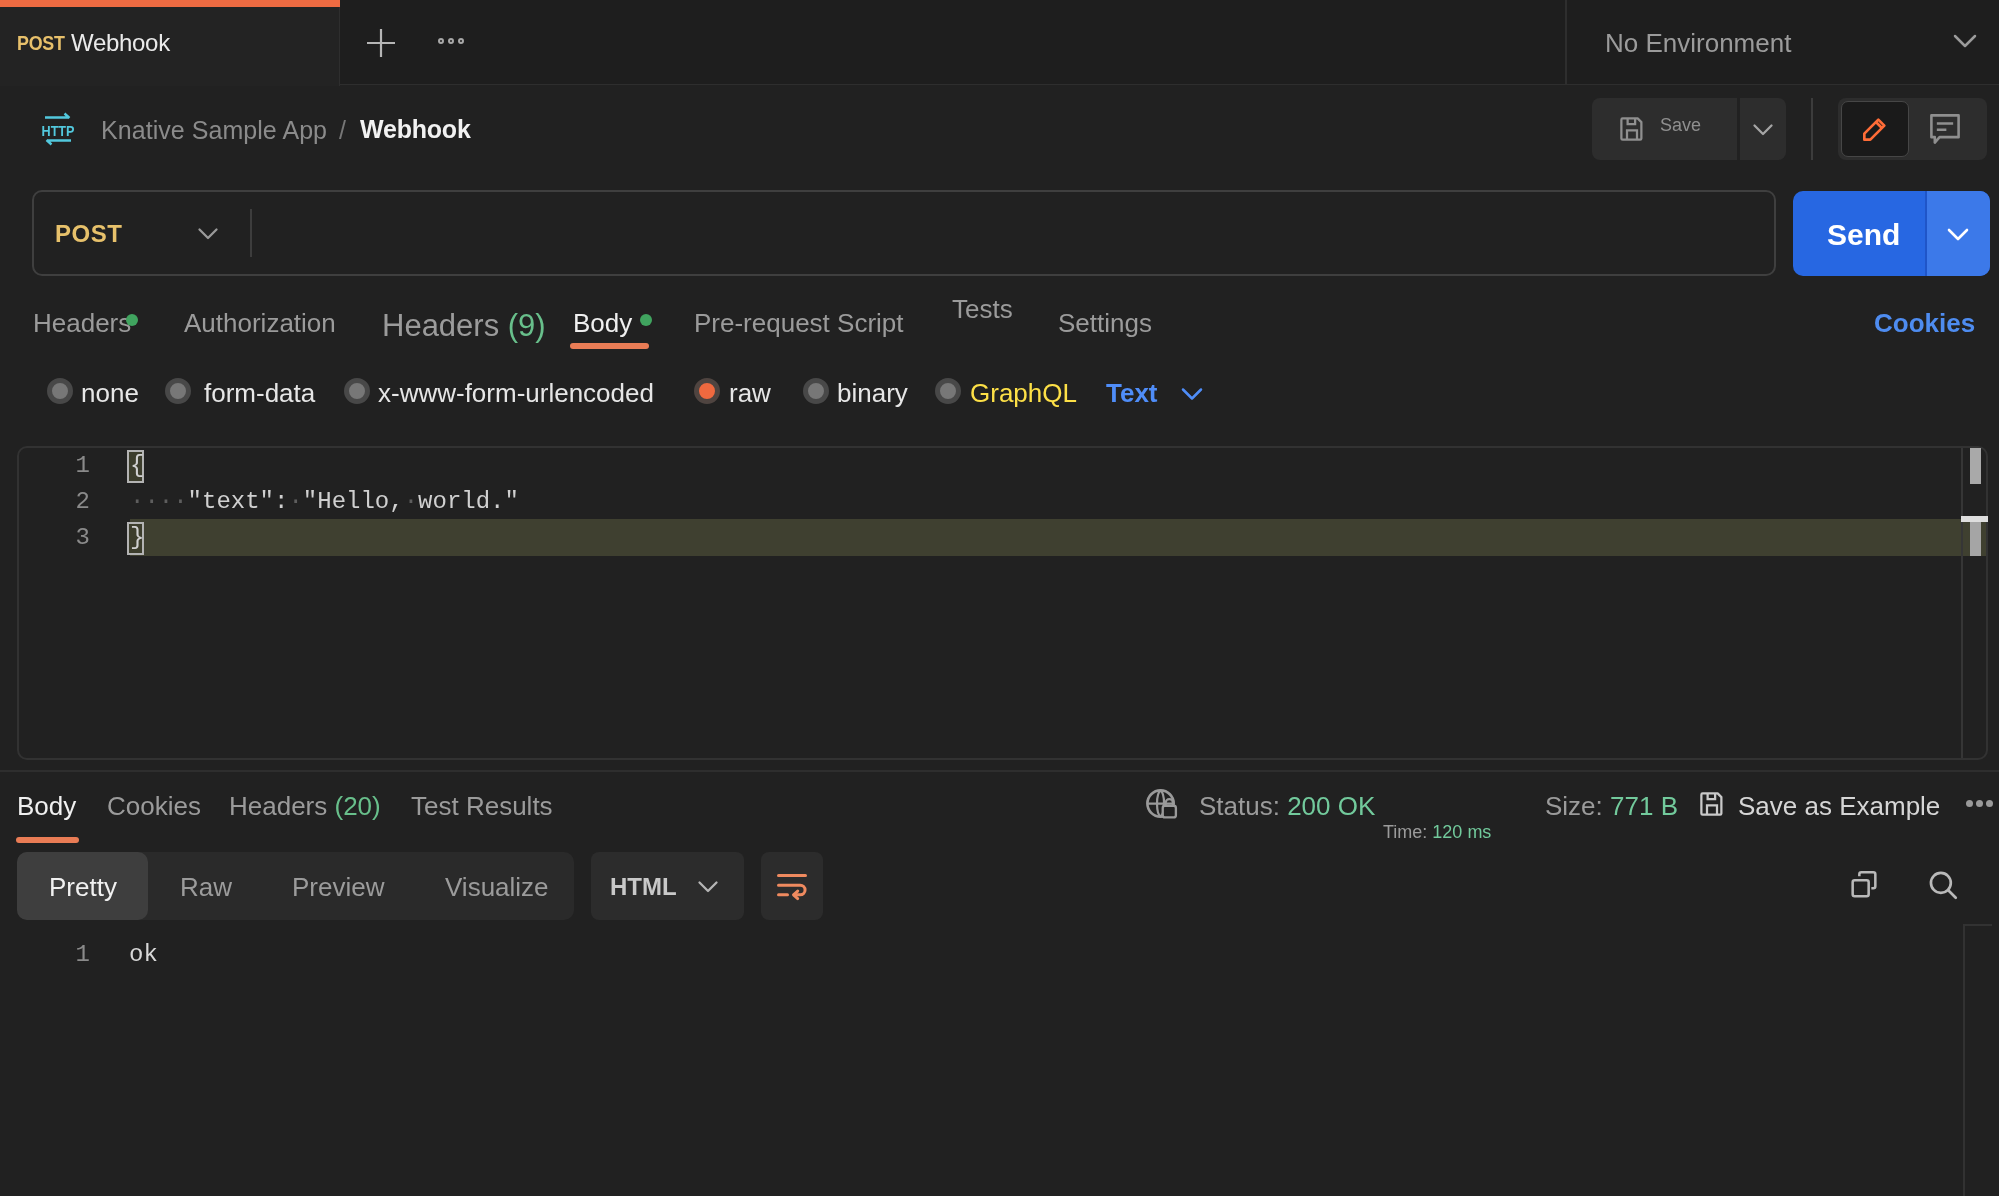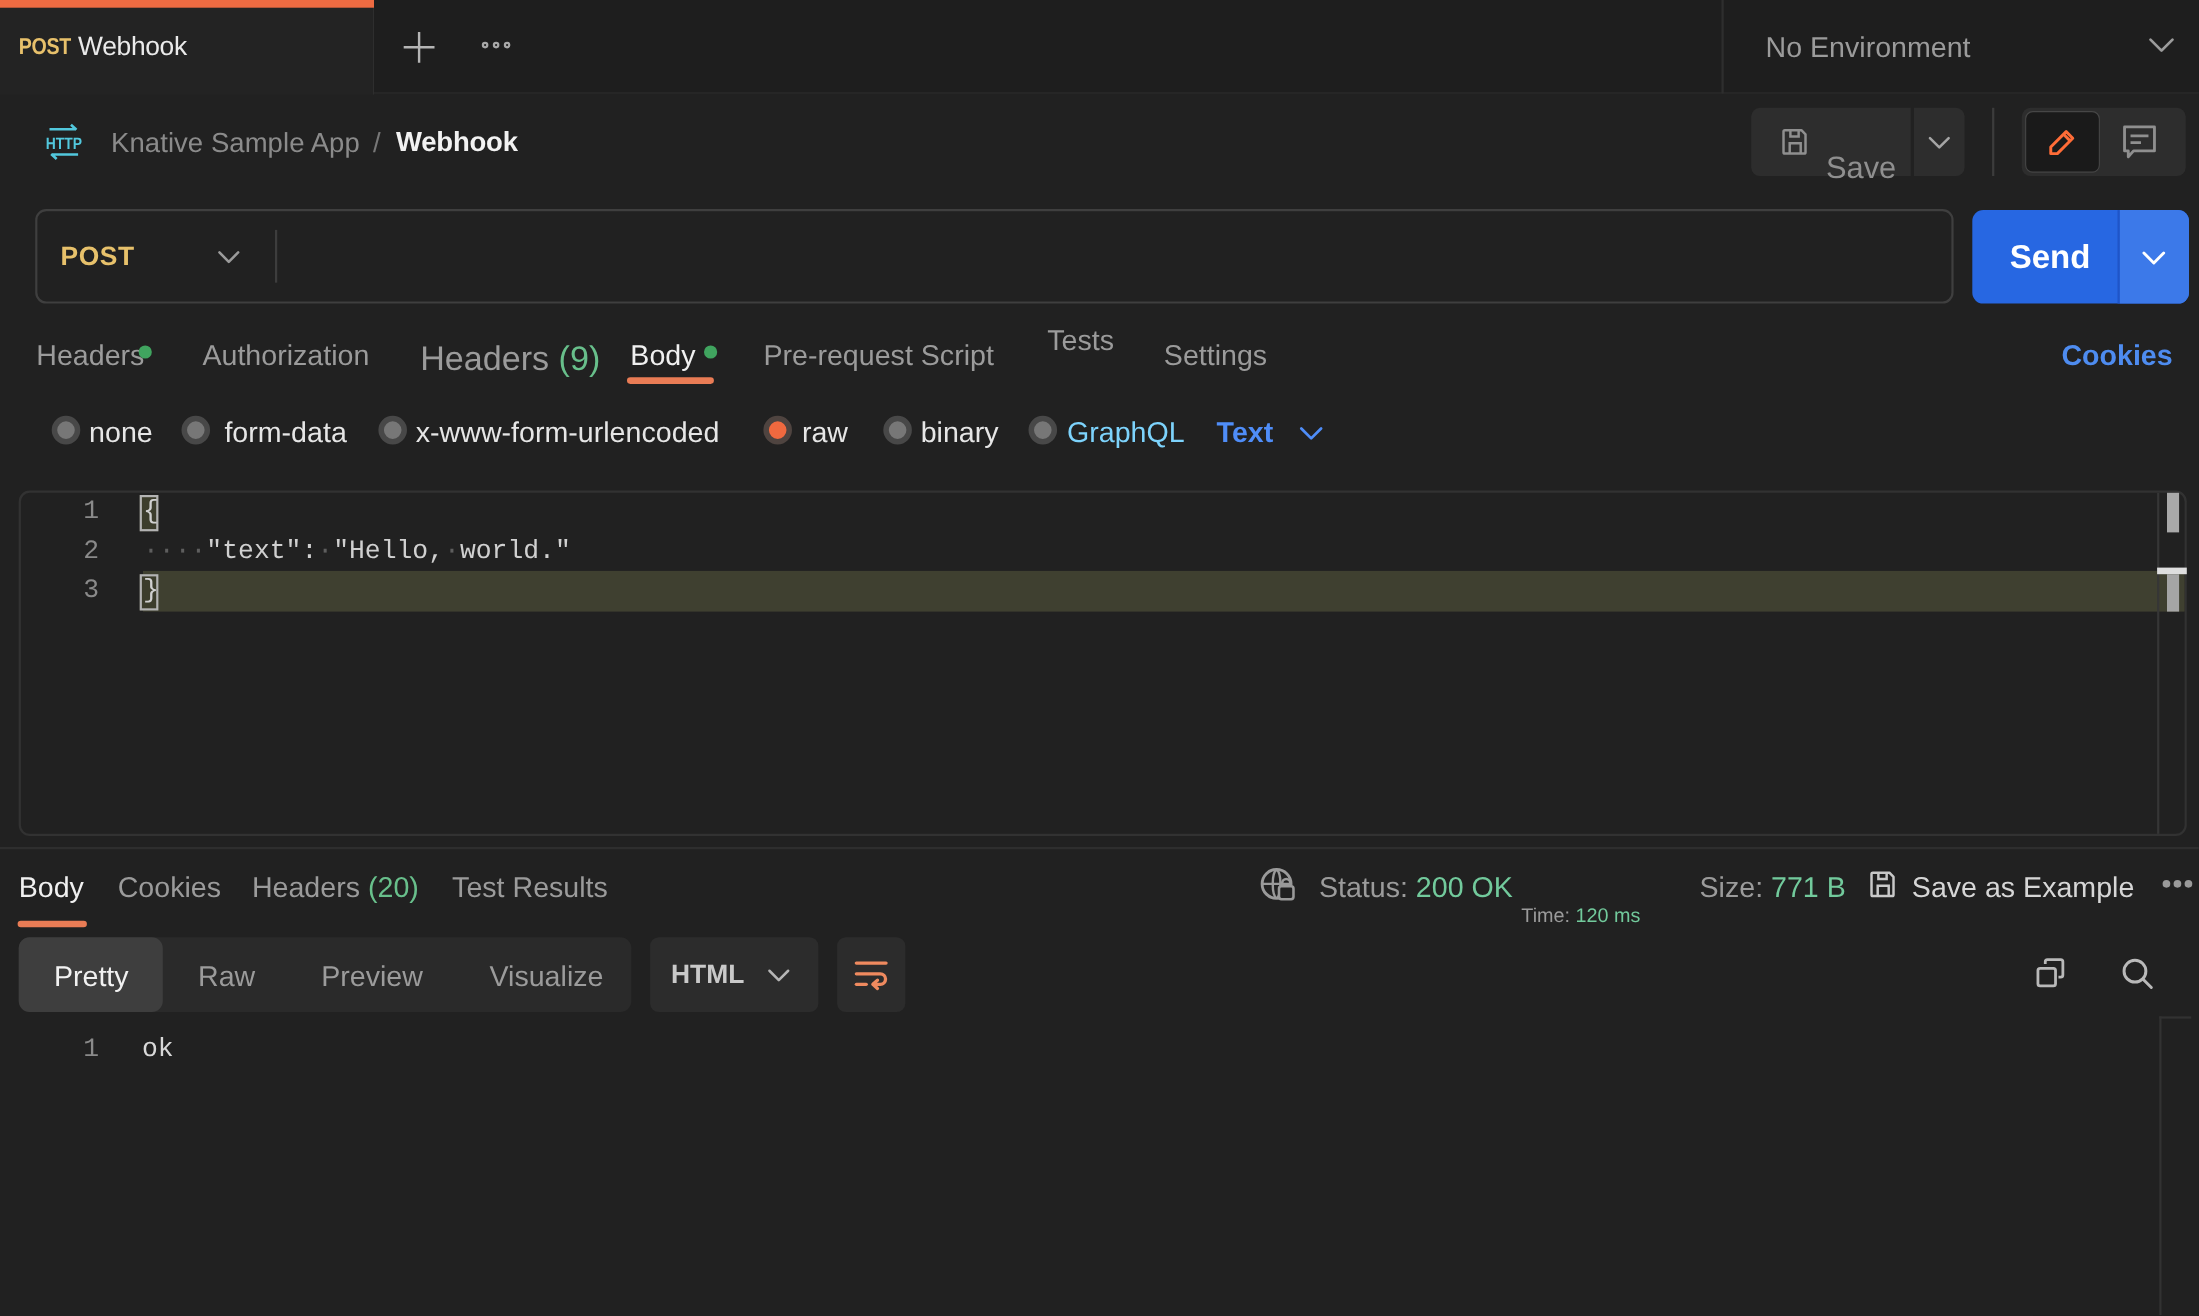--- a/index.html
+++ b/index.html
@@ -44,21 +44,21 @@
   <div class="abs" style="left:339px;top:116px;font-size:25px;color:#777;">/</div>
   <div class="abs" style="left:360px;top:115px;font-size:25px;font-weight:700;letter-spacing:-.2px;color:#f2f2f2;">Webhook</div>
 
   <div class="abs" style="left:1592px;top:98px;width:145px;height:62px;background:#2d2d2d;border-radius:8px 0 0 8px;"></div>
   <div class="abs" style="left:1740px;top:98px;width:46px;height:62px;background:#2d2d2d;border-radius:0 8px 8px 0;"></div>
   <svg class="abs" style="left:1617px;top:114px;" width="30" height="30" viewBox="0 0 24 24">
     <path d="M4.5 3.5 h12 l3 3 v13 a1 1 0 0 1 -1 1 h-14 a1 1 0 0 1 -1-1 v-15 a1 1 0 0 1 1-1 z" stroke="#8f8f8f" stroke-width="1.8" fill="none" stroke-linejoin="round"></path>
     <path d="M8 20 v-7 h8 v7" stroke="#8f8f8f" stroke-width="1.8" fill="none"></path>
     <path d="M8.5 3.5 v4.5 h6 v-4.5" stroke="#8f8f8f" stroke-width="1.8" fill="none"></path>
   </svg>
-  <div class="abs" style="left:1660px;top:115px;font-size:28px;color:#8f8f8f;margin-top:22px;">Save</div>
+  <div class="abs" style="left:1660px;top:115px;font-size:18px;color:#8f8f8f;">Save</div>
   <svg class="abs" style="left:1752px;top:123px;" width="22" height="14" viewBox="0 0 22 14">
     <path d="M2.5 2.5 L11 11 L19.5 2.5" stroke="#a5a5a5" stroke-width="2.3" fill="none" stroke-linecap="round" stroke-linejoin="round"></path>
   </svg>
   <div class="abs" style="left:1811px;top:98px;width:2px;height:62px;background:#3c3c3c;"></div>
 
   <div class="abs" style="left:1838px;top:98px;width:149px;height:62px;background:#2d2d2d;border-radius:8px;"></div>
   <div class="abs" style="left:1841px;top:101px;width:68px;height:56px;background:#1a1a1a;border:1.5px solid #464646;border-radius:7px;"></div>
   <svg class="abs" style="left:1859px;top:113px;" width="32" height="32" viewBox="0 0 24 24">
     <path d="M14.5 5 L19 9.5 L8.5 20 L4 20 L4 15.5 Z" stroke="#ff6c37" stroke-width="2" fill="none" stroke-linejoin="round"></path>
     <path d="M12.7 6.8 L17.2 11.3" stroke="#ff6c37" stroke-width="2" fill="none"></path>
@@ -99,21 +99,21 @@
   <div class="abs" style="left:81px;top:378px;font-size:26px;color:#e6e6e6;">none</div>
   <div class="abs" style="left:165px;top:378px;width:26px;height:26px;border-radius:50%;background:#777;border:5px solid #484848;"></div>
   <div class="abs" style="left:204px;top:378px;font-size:26px;color:#e6e6e6;">form-data</div>
   <div class="abs" style="left:344px;top:378px;width:26px;height:26px;border-radius:50%;background:#777;border:5px solid #484848;"></div>
   <div class="abs" style="left:378px;top:378px;font-size:26px;color:#e6e6e6;">x-www-form-urlencoded</div>
   <div class="abs" style="left:694px;top:378px;width:26px;height:26px;border-radius:50%;background:#f0693f;border:5px solid #4f4440;"></div>
   <div class="abs" style="left:729px;top:378px;font-size:26px;color:#e6e6e6;">raw</div>
   <div class="abs" style="left:803px;top:378px;width:26px;height:26px;border-radius:50%;background:#777;border:5px solid #484848;"></div>
   <div class="abs" style="left:837px;top:378px;font-size:26px;color:#e6e6e6;">binary</div>
   <div class="abs" style="left:935px;top:378px;width:26px;height:26px;border-radius:50%;background:#777;border:5px solid #484848;"></div>
-  <div class="abs" style="left:970px;top:378px;font-size:26px;color:#7dd3fc;">GraphQL</div>
+  <div class="abs" style="left:970px;top:378px;font-size:26px;color:#fde047;">GraphQL</div>
   <div class="abs" style="left:1106px;top:378px;font-size:26px;font-weight:700;color:#4f8df8;">Text</div>
   <svg class="abs" style="left:1180px;top:387px;" width="24" height="14" viewBox="0 0 24 14">
     <path d="M3 2.5 L12 11.5 L21 2.5" stroke="#4f8df8" stroke-width="2.5" fill="none" stroke-linecap="round" stroke-linejoin="round"></path>
   </svg>
 
   <div class="abs" style="left:17px;top:446px;width:1971px;height:314px;border:2px solid #323232;border-radius:10px;"></div>
 
   <div class="abs" style="left:130px;top:519px;width:1856px;height:37px;background:#3f4030;"></div>
 
   <div class="abs" style="left:127px;top:450px;width:17px;height:33px;background:#3c3d2c;border:2px solid #b3b3b3;"></div>

